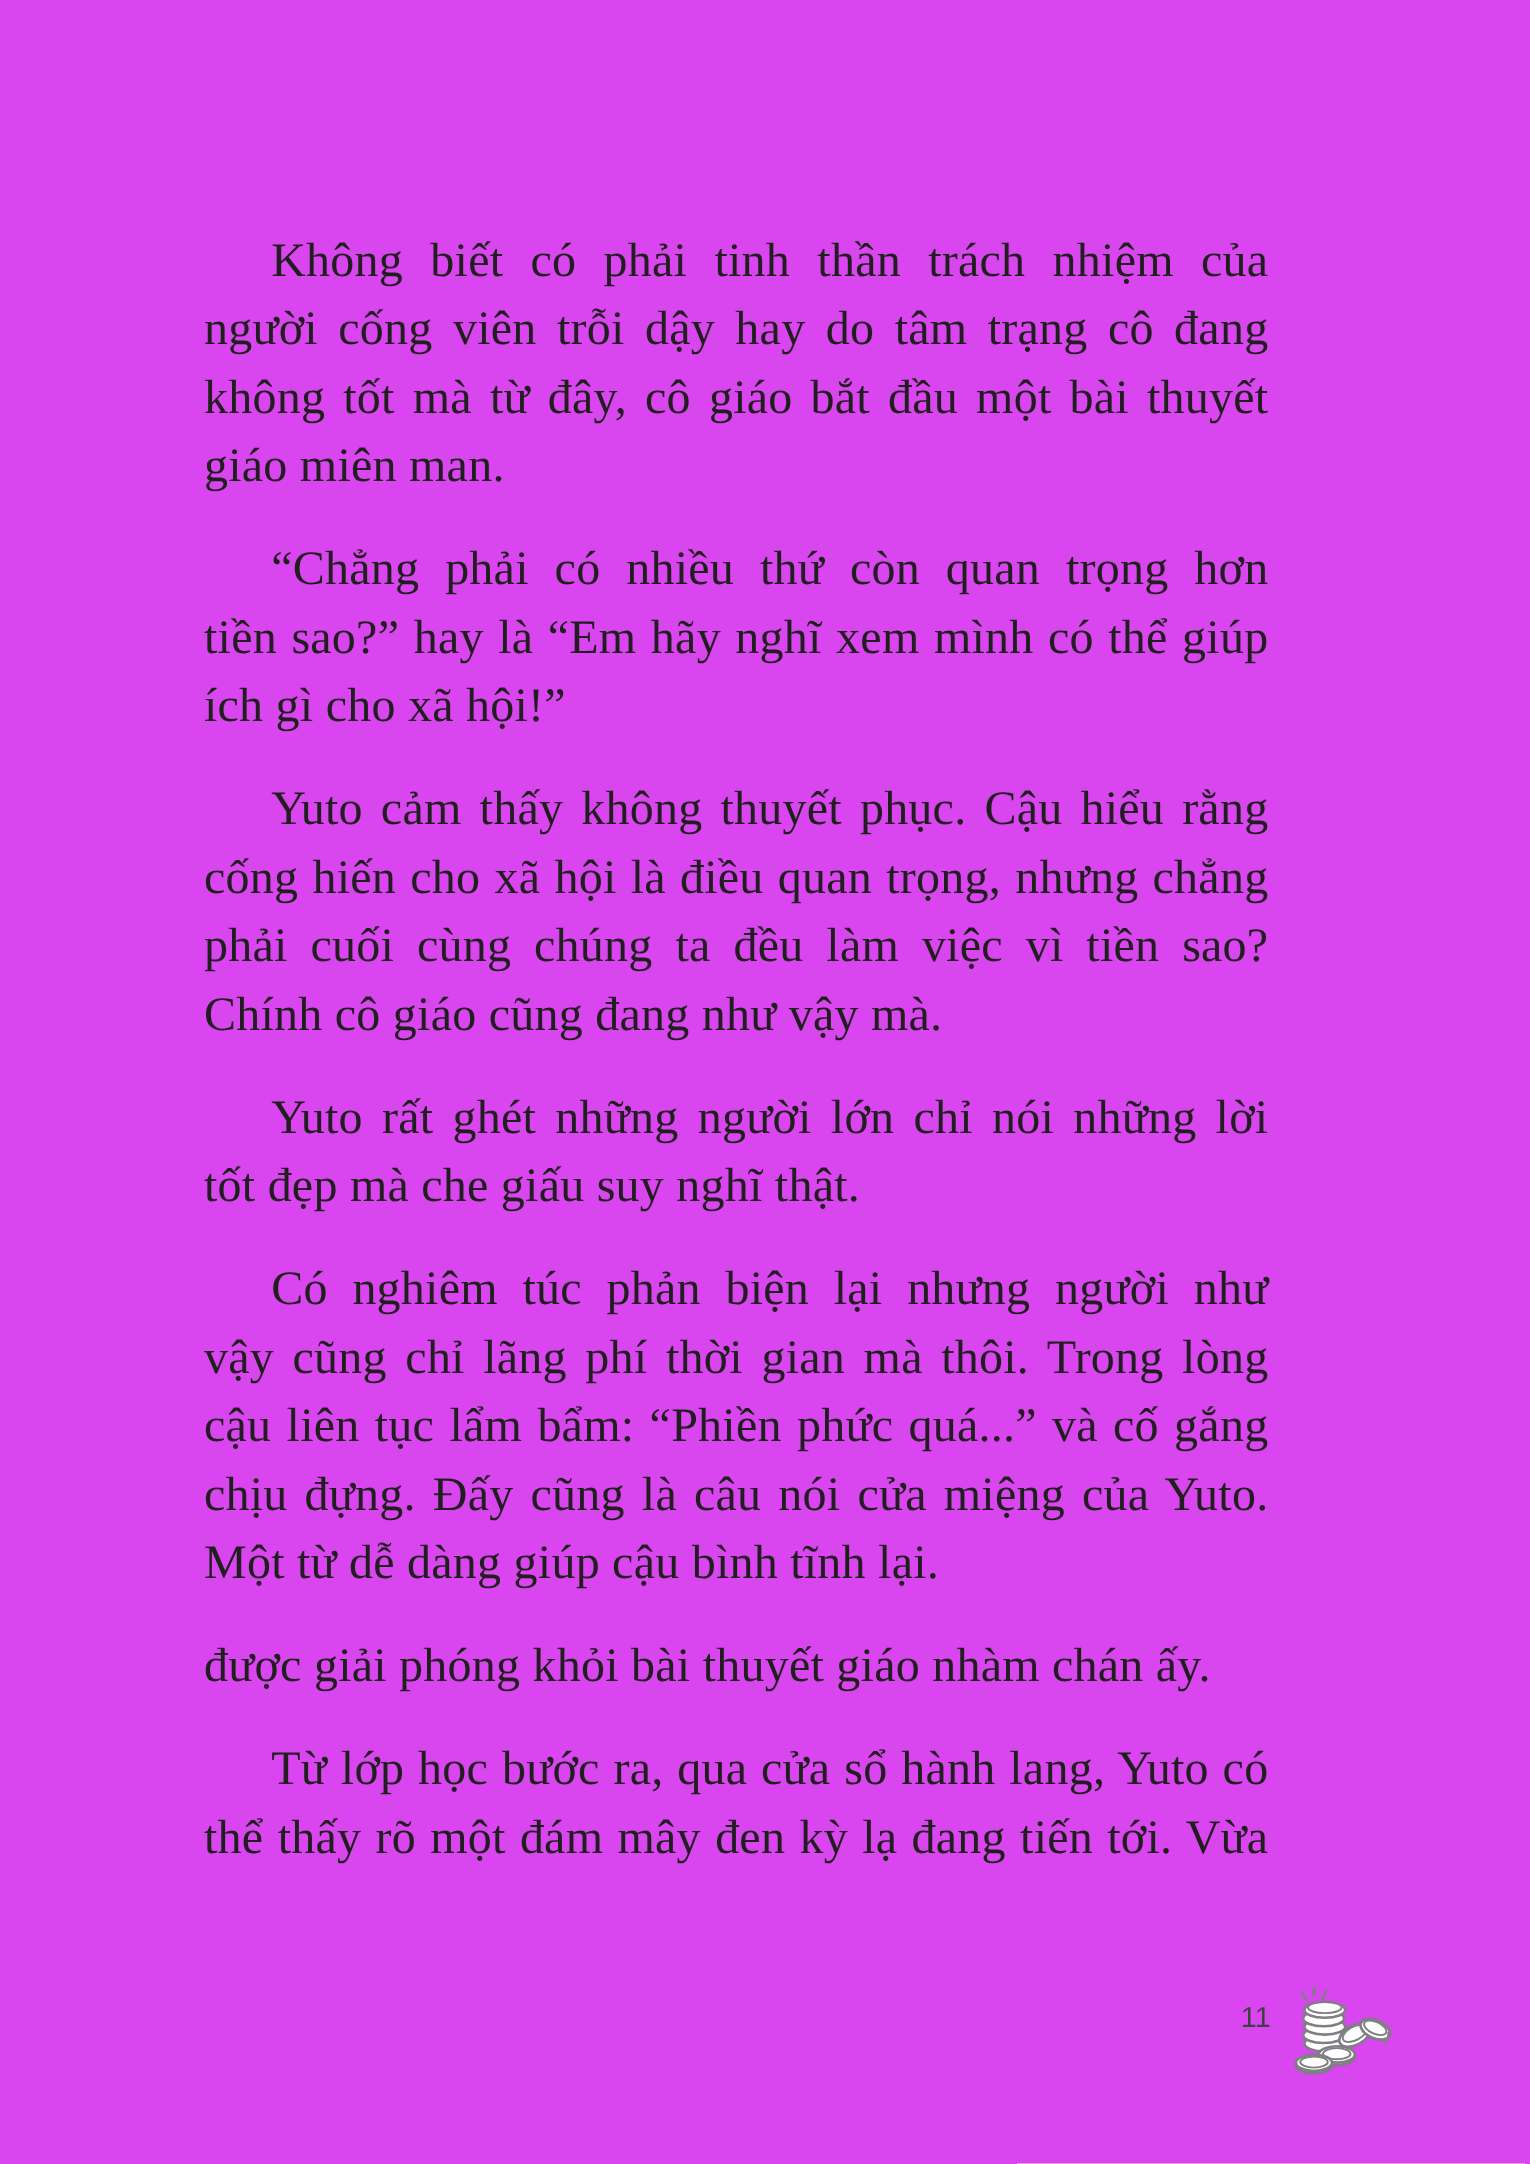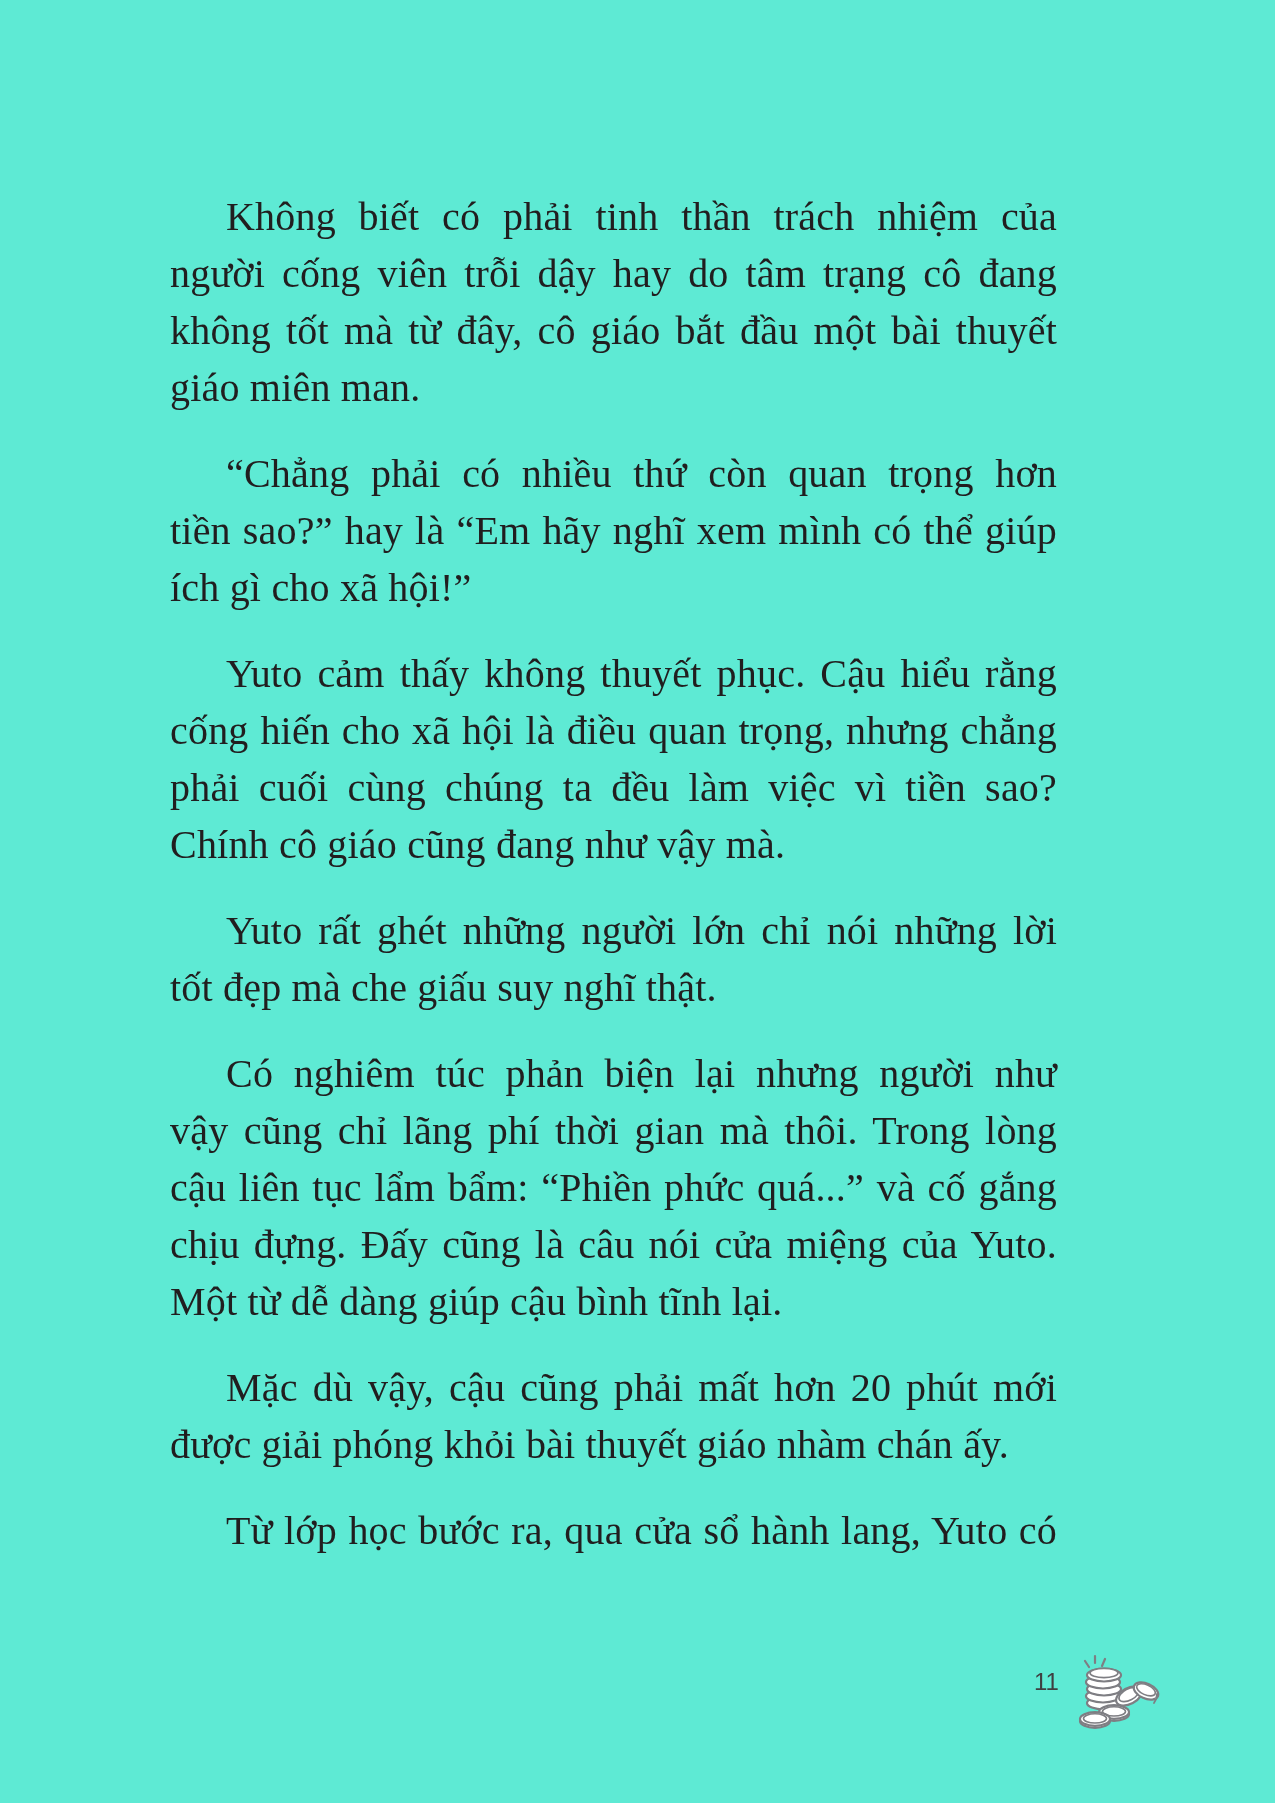--- a/index.html
+++ b/index.html
@@ -1,20 +1,20 @@
 <!DOCTYPE html>
 <html><head>
 <meta charset="utf-8">
 <style>
   html, body { margin: 0; padding: 0; background: #e8e8e8; }
   .page {
     position: relative;
     width: 1275px;
     height: 1803px;
-    background: #5eead4;
+    background: #d946ef;
     overflow: hidden;
     font-family: "Liberation Serif", "DejaVu Serif", serif;
   }
   .text-block {
     position: absolute;
     left: 170px;
     top: 188px;
     width: 887px;
     font-size: 40px;
     line-height: 57px;
@@ -76,25 +76,25 @@
         <div class="line end">tốt đẹp mà che giấu suy nghĩ thật.</div>
       </div>
       <div class="para">
         <div class="line indent">Có nghiêm túc phản biện lại nhưng người như</div>
         <div class="line">vậy cũng chỉ lãng phí thời gian mà thôi. Trong lòng</div>
         <div class="line">cậu liên tục lẩm bẩm: “Phiền phức quá...” và cố gắng</div>
         <div class="line">chịu đựng. Đấy cũng là câu nói cửa miệng của Yuto.</div>
         <div class="line end">Một từ dễ dàng giúp cậu bình tĩnh lại.</div>
       </div>
       <div class="para">
-        <div class="line indent">Mặc dù vậy, cậu cũng phải mất hơn 20 phút mới</div>
         <div class="line end">được giải phóng khỏi bài thuyết giáo nhàm chán ấy.</div>
       </div>
       <div class="para">
         <div class="line indent">Từ lớp học bước ra, qua cửa sổ hành lang, Yuto có</div>
+        <div class="line">thể thấy rõ một đám mây đen kỳ lạ đang tiến tới. Vừa</div>
       </div>
     </div>
 
   <div class="footer-pagenum">11</div>
 
   <svg class="coins" viewBox="0 0 88 88" fill="none" stroke="#7e7e83" stroke-width="2.2" stroke-linecap="round">
 
     <line x1="11" y1="13" x2="15" y2="19"></line>
     <line x1="21" y1="8" x2="21" y2="15"></line>
     <line x1="31" y1="11" x2="28" y2="18"></line>

